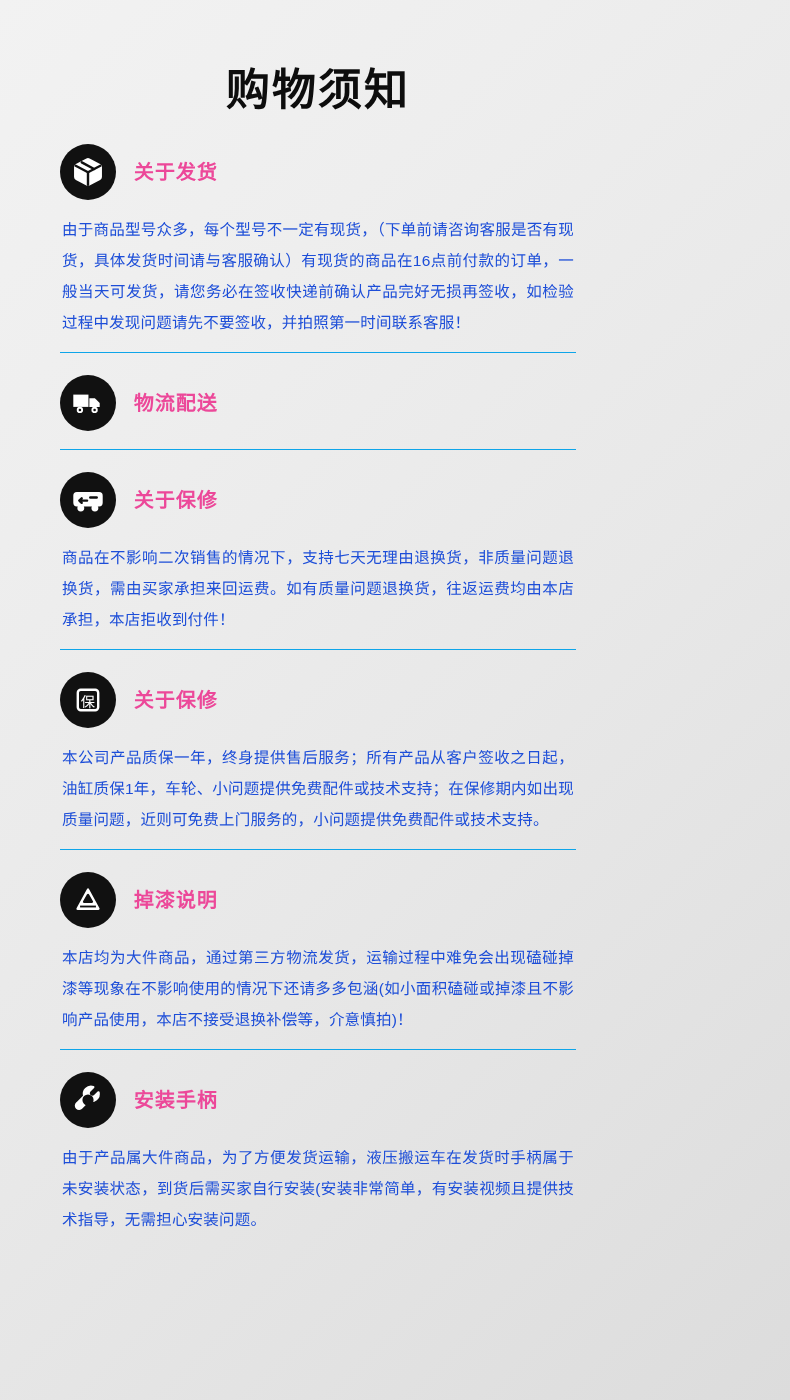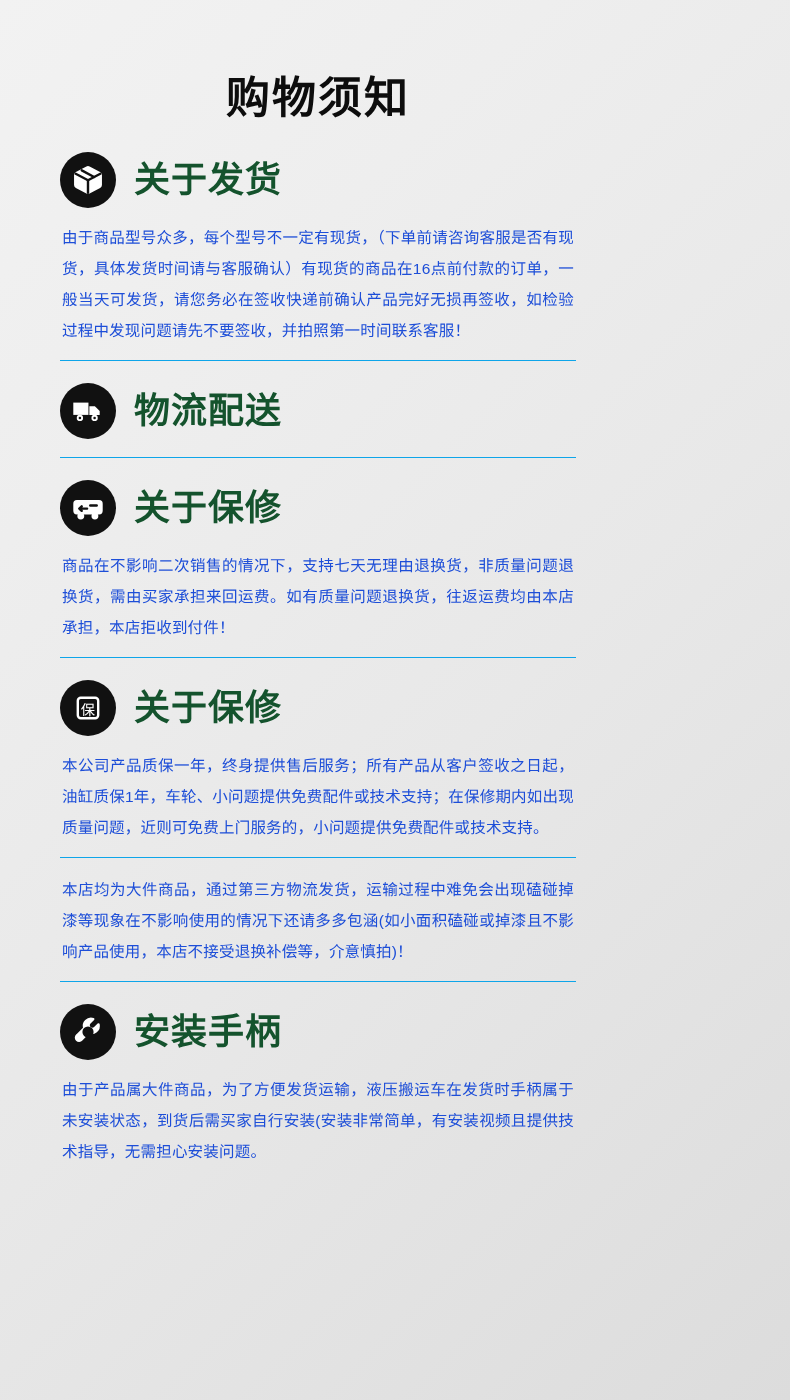--- a/index.html
+++ b/index.html
@@ -12,21 +12,21 @@
     font-family: "Liberation Sans", "DejaVu Sans", sans-serif;
     background: linear-gradient(135deg, #f2f2f2 0%, #eeeeee 25%, #e8e8e8 55%, #e2e2e2 78%, #dcdcdc 100%);
     color: #111;
     overflow: hidden;
   }
   .page {
     position: relative;
     width: 636px;
     height: 1400px;
     box-sizing: border-box;
-    padding: 16px 60px;
+    padding: 8px 60px;
   }
   .page-title {
     text-align: center;
     font-size: 44px;
     font-weight: bold;
     letter-spacing: 2px;
     color: #0d0d0d;
     padding-top: 46px;
     margin: 0 0 26px 0;
   }
@@ -51,23 +51,23 @@
     border-radius: 50%;
     background: #111111;
     display: flex;
     align-items: center;
     justify-content: center;
   }
   .icon-badge svg {
     display: block;
   }
   .sec-title {
-    font-size: 36px;
+    font-size: 20px;
     font-weight: bold;
-    color: #14532d;
+    color: #ec4899;
     letter-spacing: 1px;
     line-height: 1;
   }
   .sec-body {
     font-size: 15.5px;
     line-height: 2.0;
     color: #1d4ed8;
     text-align: justify;
     letter-spacing: 0.2px;
     margin: 0;
@@ -135,20 +135,30 @@
           <rect x="5.2" y="5.2" width="13.6" height="13.6" rx="2" fill="none" stroke="#ffffff" stroke-width="1.6"></rect>
           <text x="12" y="16.4" font-size="9.5" font-family="DejaVu Sans, sans-serif" fill="#ffffff" text-anchor="middle">保</text>
         </svg>
       </span>
       <span class="sec-title">关于保修</span>
     </div>
     <p class="sec-body">本公司产品质保一年，终身提供售后服务；所有产品从客户签收之日起，油缸质保1年，车轮、小问题提供免费配件或技术支持；在保修期内如出现质量问题，近则可免费上门服务的，小问题提供免费配件或技术支持。</p>
   </div>
 
   <div class="section">
+    <div class="sec-head">
+      <span class="icon-badge">
+        <svg width="34" height="34" viewBox="0 0 24 24" fill="none" stroke="#ffffff" stroke-width="1.6" stroke-linejoin="round">
+          <path d="M12 4.6 4.6 18.2h14.8z" fill="#ffffff" stroke="#ffffff"></path>
+          <path d="M12 8.4 9.2 13.3h5.6z" fill="#111111" stroke="#111111"></path>
+          <path d="M6.4 16.6h11.2" stroke="#111111" stroke-width="1.3"></path>
+        </svg>
+      </span>
+      <span class="sec-title">掉漆说明</span>
+    </div>
     <p class="sec-body">本店均为大件商品，通过第三方物流发货，运输过程中难免会出现磕碰掉漆等现象在不影响使用的情况下还请多多包涵(如小面积磕碰或掉漆且不影响产品使用，本店不接受退换补偿等，介意慎拍)！</p>
   </div>
 
   <div class="section">
     <div class="sec-head">
       <span class="icon-badge">
         <svg width="34" height="34" viewBox="0 0 24 24" fill="none" stroke="#ffffff" stroke-width="1.7" stroke-linecap="round" stroke-linejoin="round">
           <path d="M19.4 6.6 16.9 9.1a2.6 2.6 0 0 1-3.7 0 2.6 2.6 0 0 1 0-3.7l2.5-2.5a5 5 0 0 0-6.3 6.3L4.3 14.3a2.2 2.2 0 1 0 3.1 3.1l5.1-5.1a5 5 0 0 0 6.9-5.7z" fill="#ffffff" stroke="#ffffff"></path>
           <circle cx="12" cy="12" r="3.1" fill="#111111" stroke="#111111"></circle>
         </svg>

